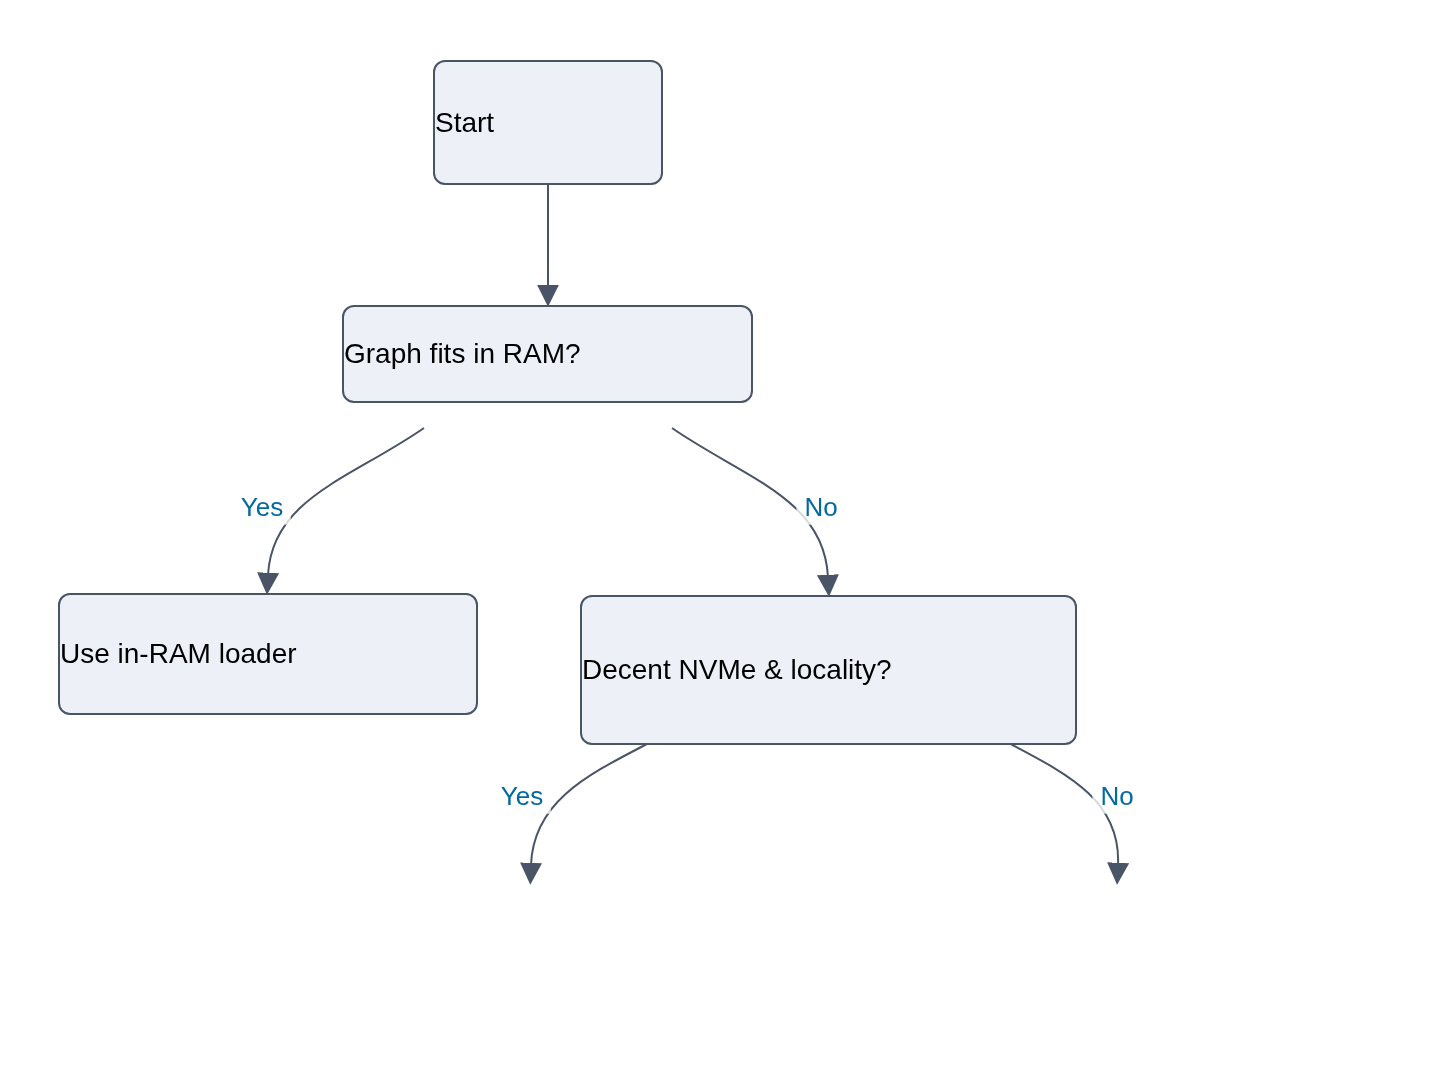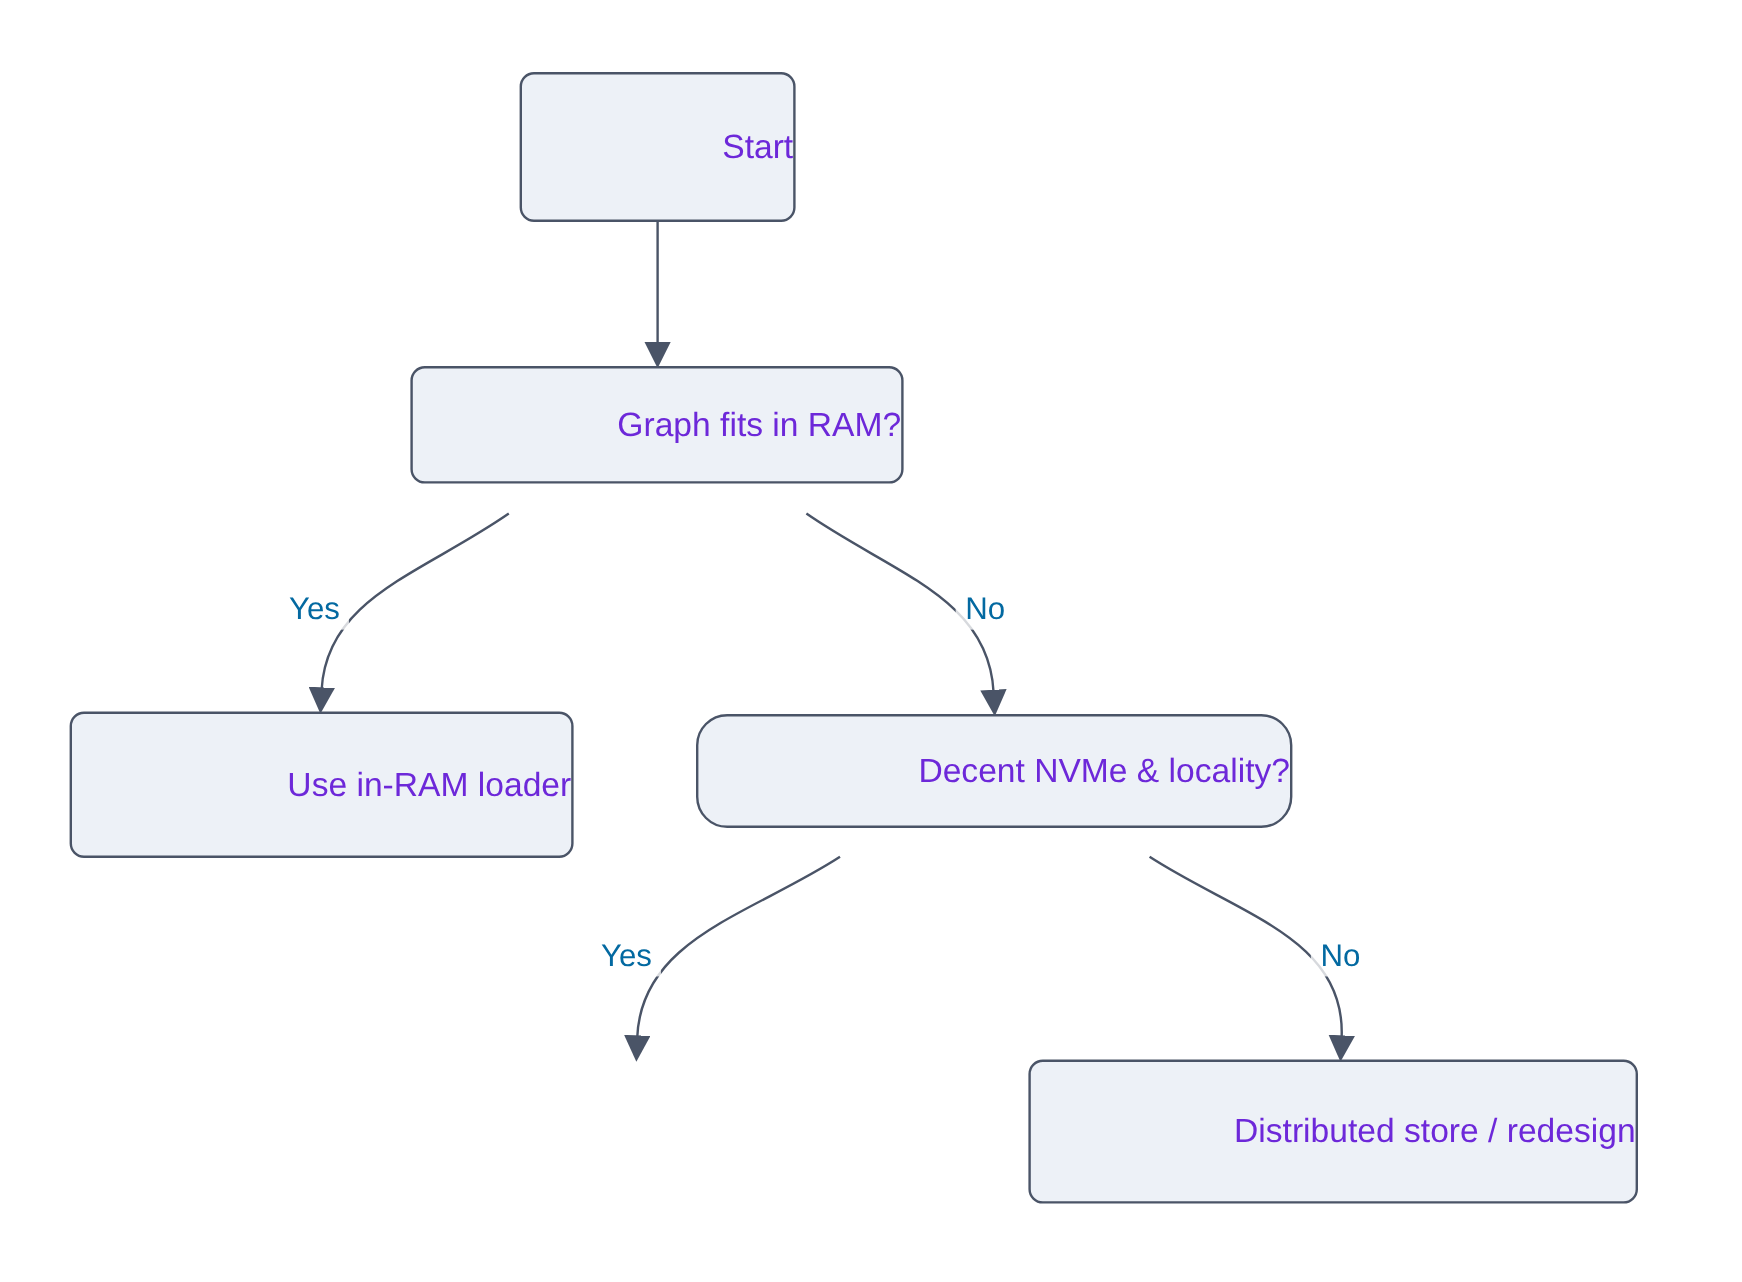--- a/index.html
+++ b/index.html
@@ -19,25 +19,25 @@
     left: 0; top: 0;
     width: 1452px;
     height: 1068px;
     pointer-events: none;
   }
 
   .node {
     position: absolute;
     display: flex;
     align-items: center;
-    justify-content: flex-end;
+    justify-content: flex-start;
     background: #EDF1F7;
     border: 2px solid #4A5467;
     border-radius: 12px;
-    color: #6d28d9;
+    color: #000000;
     font-size: 28px;
     line-height: 1.2;
     text-align: center;
     white-space: nowrap;
   }
 
   .edge-label {
     position: absolute;
     transform: translate(-50%, -50%);
     background: rgba(255, 255, 255, 0.78);
@@ -45,21 +45,21 @@
     font-size: 26px;
     line-height: 1.1;
     padding: 3px 8px;
     white-space: nowrap;
   }
 
   
   .n-start        { left: 433px; top: 60px;  width: 230px; height: 125px; }
   .n-fits-ram     { left: 342px; top: 305px; width: 411px; height: 98px; }
   .n-inram-loader { left: 58px;  top: 593px; width: 420px; height: 122px; }
-  .n-nvme         { left: 580px; top: 595px; width: 497px; height: 95px; border-radius: 26px; }
+  .n-nvme         { left: 580px; top: 595px; width: 497px; height: 150px; }
   .n-mmap         { left: 305px; top: 883px; width: 453px; height: 120px; }
   .n-distributed  { left: 857px; top: 883px; width: 508px; height: 120px; }
 
   .l-yes-1 { left: 262px;  top: 507px; }
   .l-no-1  { left: 821px;  top: 507px; }
   .l-yes-2 { left: 522px;  top: 796px; }
   .l-no-2  { left: 1117px; top: 796px; }
 </style>
 </head>
 <body>
@@ -94,22 +94,19 @@
 
   <div class="node n-inram-loader">
     <span>Use in-RAM loader</span>
   </div>
 
   <div class="node n-nvme">
     <span>Decent NVMe &amp; locality?</span>
   </div>
 
 
-  <div class="node n-distributed">
-    <span>Distributed store / redesign</span>
-  </div>
 
   <span class="edge-label l-yes-1">Yes</span>
   <span class="edge-label l-no-1">No</span>
   <span class="edge-label l-yes-2">Yes</span>
   <span class="edge-label l-no-2">No</span>
 
 </div>
 
 </body></html>

